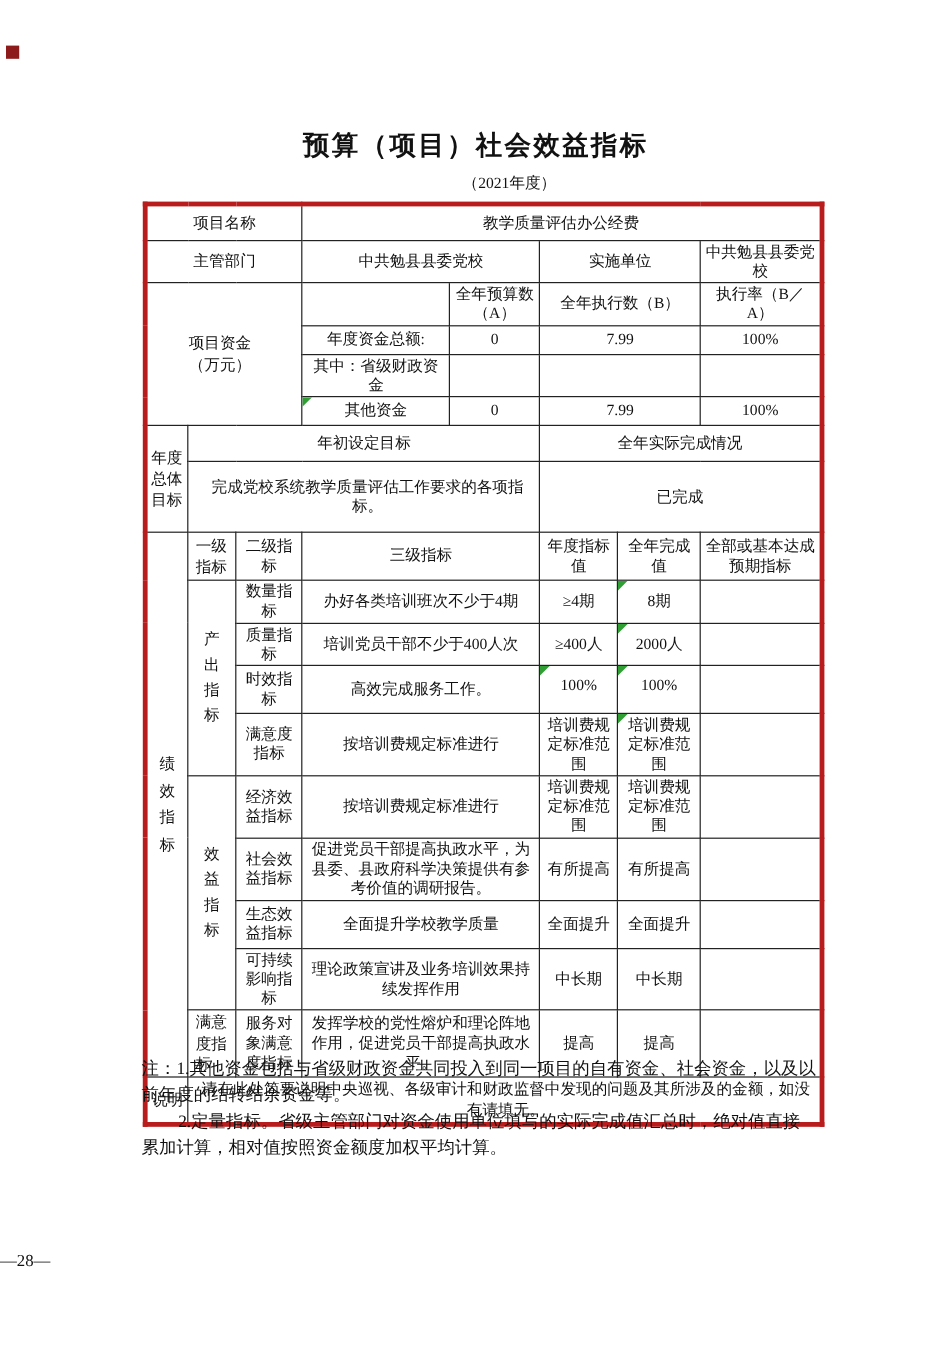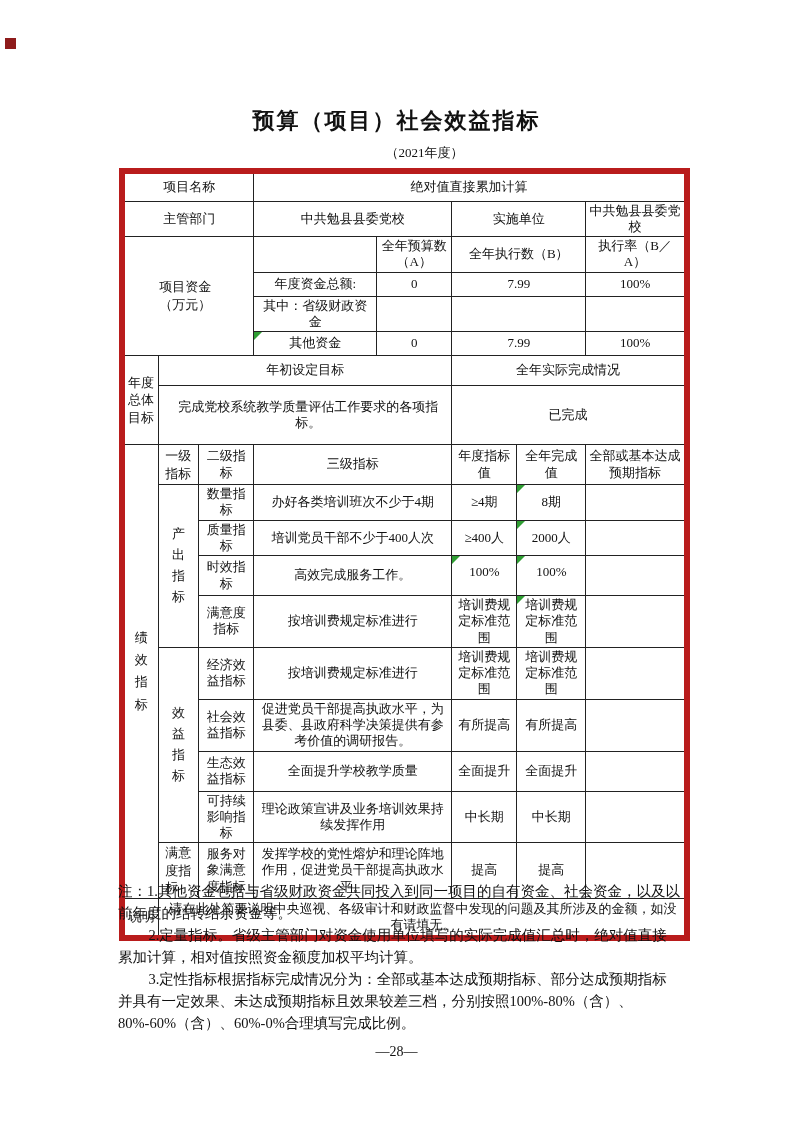--- a/index.html
+++ b/index.html
@@ -3,38 +3,38 @@
 <meta charset="utf-8">
 <style>
   html,body{margin:0;padding:0;background:#fff;}
   .page{position:relative;width:793px;height:1122px;background:#ffffff;overflow:hidden;
         font-family:"Liberation Serif","DejaVu Serif",serif;color:#111;}
   .red-mark{position:absolute;left:5px;top:38px;width:11px;height:11px;background:#8e1b1b;}
   .title{position:absolute;left:0;top:106px;width:100%;text-align:center;
          font-size:22px;font-weight:bold;letter-spacing:2px;}
   .subtitle{position:absolute;left:0;top:144px;width:100%;text-align:center;font-size:13px;padding-left:28px;}
   table.main{position:absolute;left:119px;top:168px;border-collapse:collapse;table-layout:fixed;
-             border:6px solid #b91c1c;}
+             border:4px solid #b91c1c;}
   table.main td{border:1px solid #222;font-size:13px;line-height:1.25;text-align:center;
                 vertical-align:middle;padding:1px 3px;position:relative;overflow:hidden;
                 word-break:break-all;}
   td.al{text-align:left;}
   td.ar{text-align:right;padding-right:4px;}
   td.sm{font-size:10.5px;line-height:1.3;}
   td.sm2{font-size:11px;line-height:1.35;}
   .vert{display:inline-block;text-align:left;word-break:break-all;}
   .w1{width:1.05em;line-height:1.6;}
   .w2{width:2.1em;line-height:1.35;}
   .w45{width:4.6em;line-height:1.4;}
   .tri{position:absolute;top:0;left:0;width:0;height:0;
        border-top:8px solid #2f9e33;border-right:8px solid transparent;}
   .notes{position:absolute;left:118px;top:880px;width:562px;font-size:14.5px;line-height:1.52;}
   .notes p{margin:0;}
   .notes p.ind{text-indent:2.1em;}
-  .pageno{position:absolute;left:0;top:1044px;width:100%;text-align:center;font-size:14px;}
+  .pageno{position:absolute;left:0;top:1044px;width:100%;font-size:14px;}
 </style>
 </head>
 <body>
 
 <div class="page">
 
   <div class="red-mark"></div>
 
   <div class="title">预算（项目）社会效益指标</div>
   <div class="subtitle">（2021年度）</div>
@@ -47,21 +47,21 @@
         <col style="width:123px">
       <col style="width:75px">
         <col style="width:65px">
         <col style="width:69px">
         <col style="width:101px">
     </colgroup>
 
     <tbody>
         <tr style="height:30px">
       <td colspan="3">项目名称</td>
-      <td colspan="5">绝对值直接累加计算</td>
+      <td colspan="5">教学质量评估办公经费</td>
     </tr>
 
     <tr style="height:30px">
       <td colspan="3">主管部门</td>
       <td colspan="2">中共勉县县委党校</td>
       <td colspan="2">实施单位</td>
       <td class="sm2">中共勉县县委党校</td>
     </tr>
 
     <tr style="height:32px">
@@ -224,18 +224,17 @@
     <tr style="height:40px">
       <td>说明</td>
       <td colspan="7" class="al" style="padding-left:6px">请在此处简要说明中央巡视、各级审计和财政监督中发现的问题及其所涉及的金额，如没有请填无。</td>
     </tr>
   </tbody>
     </table>
 
   <div class="notes">
     <p>注：1.其他资金包括与省级财政资金共同投入到同一项目的自有资金、社会资金，以及以前年度的结转结余资金等。</p>
     <p class="ind">2.定量指标。省级主管部门对资金使用单位填写的实际完成值汇总时，绝对值直接累加计算，相对值按照资金额度加权平均计算。</p>
-    <p class="ind">3.定性指标根据指标完成情况分为：全部或基本达成预期指标、部分达成预期指标并具有一定效果、未达成预期指标且效果较差三档，分别按照100%-80%（含）、80%-60%（含）、60%-0%合理填写完成比例。</p>
   </div>
 
   <div class="pageno">—28—</div>
 
 </div>
 
 </body></html>

